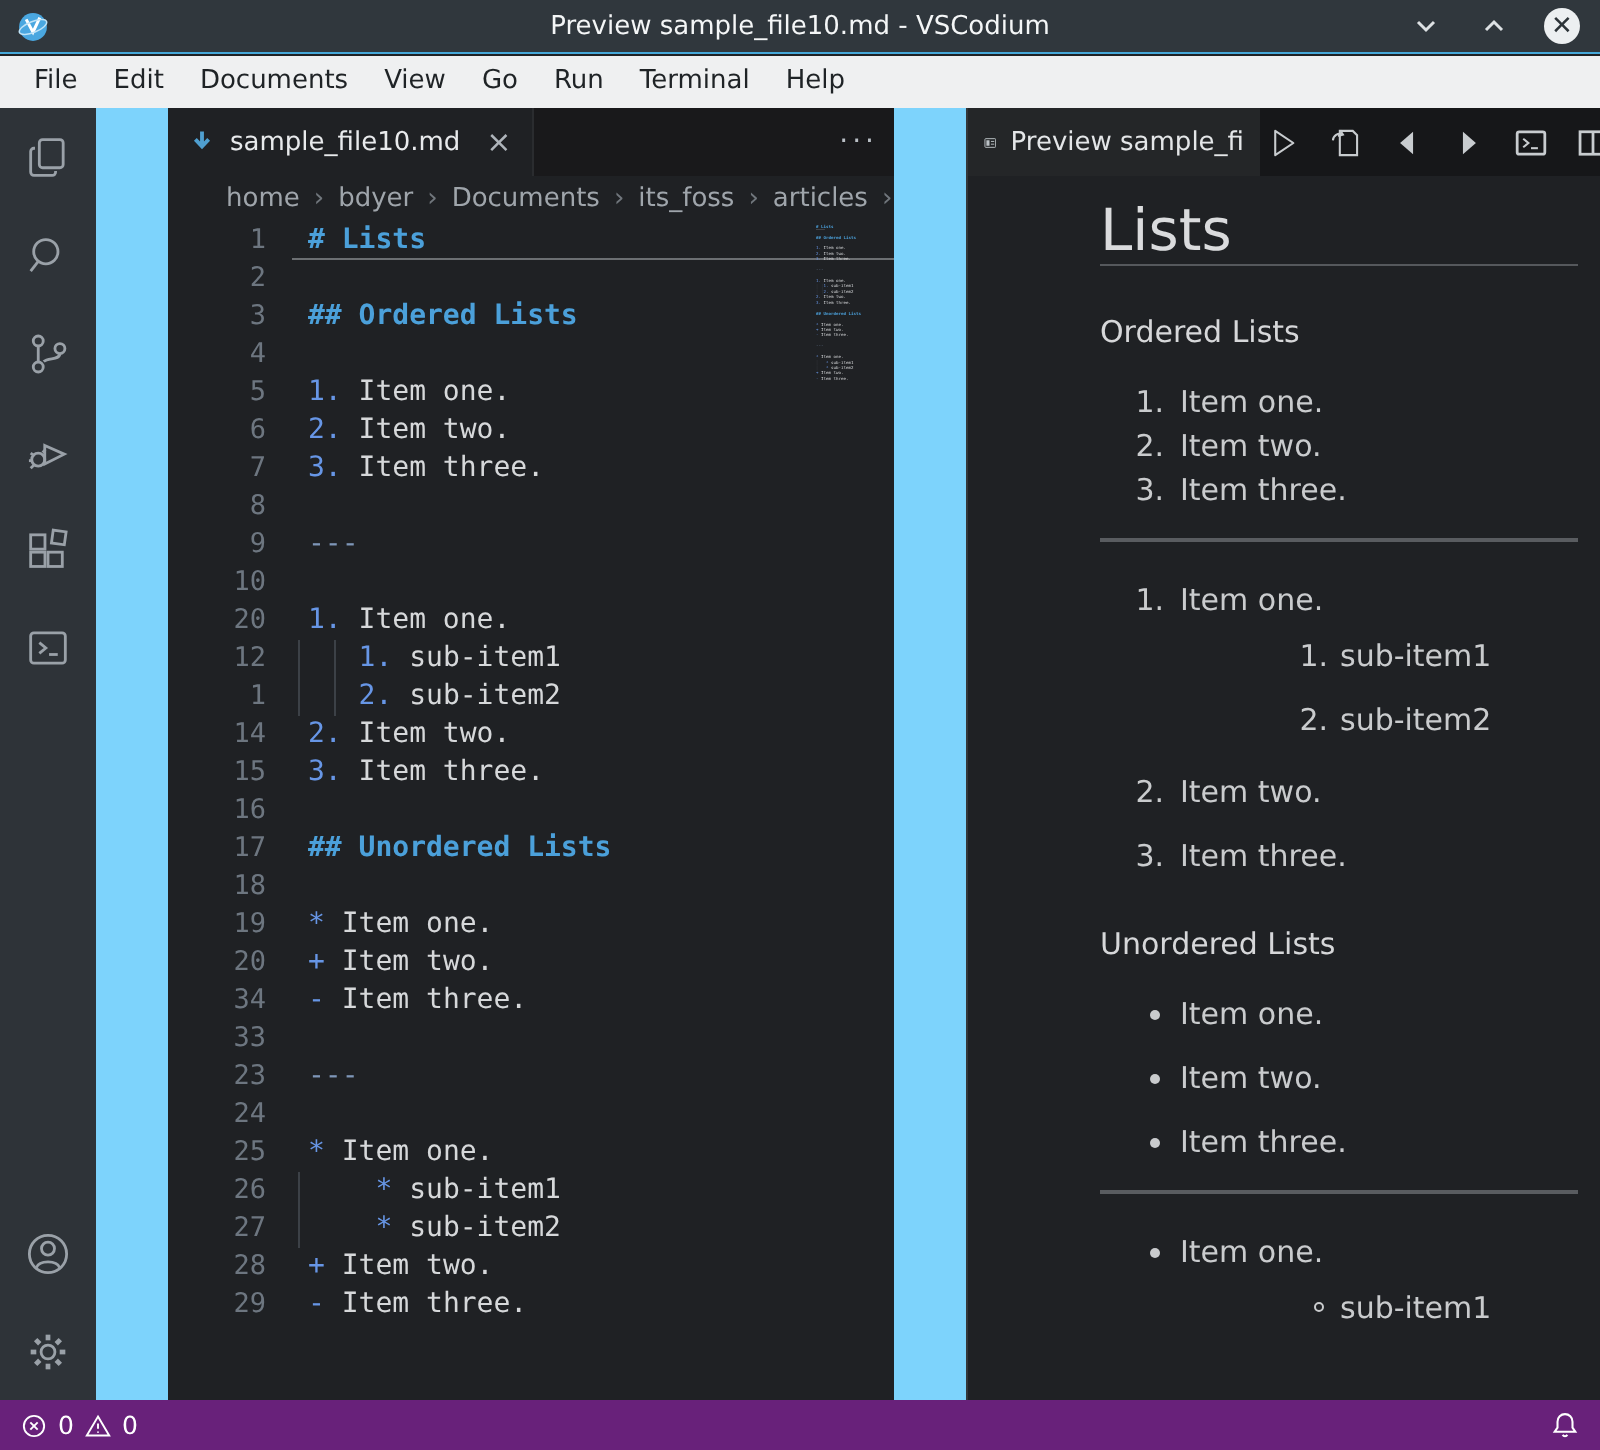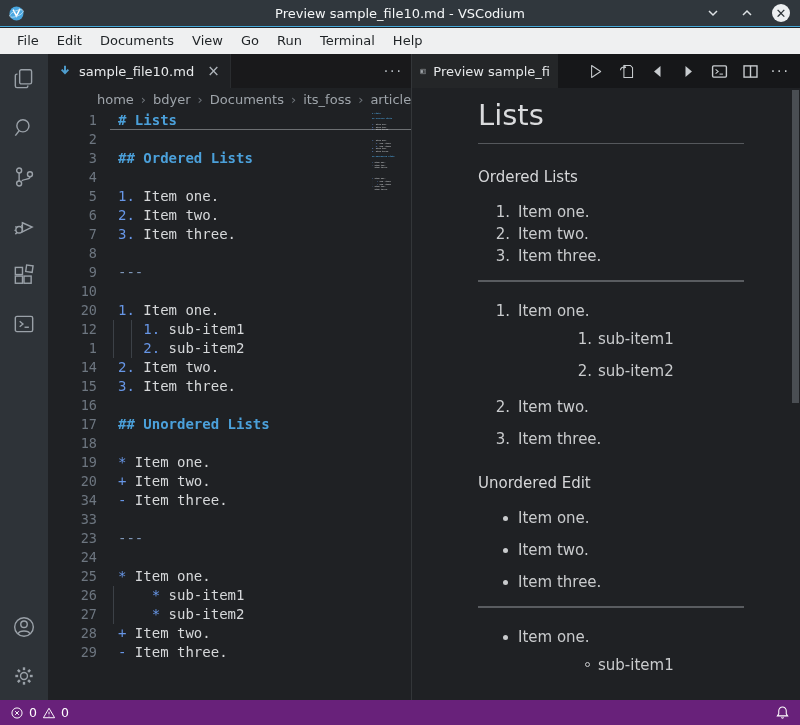--- a/index.html
+++ b/index.html
@@ -15,38 +15,38 @@
   .tb-controls{ margin-left:auto; display:flex; align-items:center; gap:16px; padding-right:10px; }
   .tb-btn{ width:18px; height:18px; display:flex; align-items:center; justify-content:center; }
   .tb-close{ background:#eceff1; border-radius:50%; color:#2c3338; font-size:13px; font-weight:bold; }
 
   
   .menubar{ position:absolute; top:28px; left:0; right:0; height:26px; background:#eff0f1;
             display:flex; align-items:center; padding-left:8px; }
   .menu-item{ font-size:13px; color:#1f2326; padding:0 9px; height:26px; line-height:26px; cursor:default; }
 
   
-  .main{ position:absolute; top:54px; left:0; right:0; bottom:25px; display:flex; background:#7dd3fc; }
+  .main{ position:absolute; top:54px; left:0; right:0; bottom:25px; display:flex; background:#7dd3fc;gap:36px; }
 
   
   .activitybar{ width:48px; background:#2e3338; display:flex; flex-direction:column; align-items:center; }
   .ab-icon{ width:48px; height:49px; display:flex; align-items:center; justify-content:center; }
   .ab-spacer{ flex:1; }
   .ab-icon svg{ stroke:#9aa1a8; fill:none; stroke-width:1.3; }
 
   
   .editor-group{ width:363px; display:flex; flex-direction:column; background:#1f2124; }
   .tabbar{ height:34px; background:#19191b; display:flex; align-items:stretch; position:relative; }
   .tab{ background:#1f2124; display:flex; align-items:center; padding:0 10px 0 10px; min-width:164px;
         border-right:1px solid #2a2c2f; color:#e8eaec; font-size:13px; gap:7px; }
   .tab-close{ color:#aeb4ba; font-size:15px; margin-left:6px; }
   .tab-more{ position:absolute; right:8px; top:0; bottom:0; display:flex; align-items:center;
              color:#b9bfc5; font-size:14px; letter-spacing:2px; }
   .breadcrumb{ height:22px; display:flex; align-items:center; font-size:13px; color:#9fa5ab;
-               padding-left:29px; white-space:nowrap; overflow:hidden; background:#1f2124;margin-left:20px; }
+               padding-left:29px; white-space:nowrap; overflow:hidden; background:#1f2124; }
   .bc-sep{ color:#70767c; margin:0 7px; font-size:13px; }
 
   .editor{ flex:1; position:relative; display:flex; overflow:hidden;
            font-family:"DejaVu Sans Mono", monospace; font-size:14px; }
   .gutter{ width:62px; padding-top:1px; text-align:right; color:#6d7680; font-size:13.5px; flex:none; }
   .gutter .ln{ height:19px; line-height:19px; padding-right:13px; }
   .code{ flex:1; padding-top:1px; position:relative; overflow:hidden; }
   .cl{ height:19px; line-height:19px; white-space:pre; padding-left:8px; position:relative; }
   .cl.cur{ background:linear-gradient(to top, rgba(214,219,223,.42) 0 1px, transparent 1px); }
   .seg-h{ color:#4ba0da; font-weight:bold; }
@@ -65,21 +65,21 @@
   .tabbar2{ height:34px; background:#161719; display:flex; align-items:stretch; }
   .tab2{ background:#242628; display:flex; align-items:center; gap:7px; padding:0 8px; width:146px;
          color:#e4e6e8; font-size:13px; overflow:hidden; white-space:nowrap; flex:none; }
   .pv-toolbar{ flex:1; display:flex; align-items:center; justify-content:flex-end; gap:9px; padding-right:10px; }
   .tool-btn{ width:22px; height:22px; display:flex; align-items:center; justify-content:center; }
   .tool-btn svg{ stroke:#c8cccf; fill:none; stroke-width:1.2; }
   .tool-more{ color:#c8cccf; font-size:14px; letter-spacing:2px; }
 
   .preview-body{ flex:1; position:relative; overflow:hidden; padding:10px 56px 0 66px; font-size:15px;
                  color:#c9cbcd; }
-  .pv-h1{ font-size:29px; color:#dadbdd; padding-bottom:11px; border-bottom:1px solid #55585c; margin-bottom:16px; }
+  .pv-h1{ font-size:29px; color:#dadbdd; padding-bottom:0; border-bottom:1px solid #55585c; margin-bottom:16px; }
   .pv-h2{ font-size:15px; color:#d6d7d9; margin:24px 0 15px 0; }
   .pv-hr{ height:2px; background:#595c60; margin:13px 0 18px 0; }
   .pv-list{ margin-bottom:4px; }
   .pv-li{ position:relative; padding-left:40px; line-height:22px; }
   .pv-list.loose .pv-li{ margin-bottom:10px; }
   .mk{ position:absolute; left:0; width:32px; text-align:right; }
   .dot{ position:absolute; left:25px; top:9px; width:5px; height:5px; border-radius:50%; background:#c9cbcd; }
   .pv-sub{ margin:6px 0 14px 0; }
   .pv-sub .pv-li{ padding-left:80px; margin-bottom:0; }
   .mk2{ position:absolute; left:40px; width:34px; text-align:right; }
@@ -361,21 +361,21 @@
             </div>
             <div class="pv-hr"></div>
             <div class="pv-list loose">
               <div class="pv-li"><span class="mk">1.</span><span>Item one.</span><div class="pv-sub">
                   <div class="pv-li"><span class="mk2">1.</span><span>sub-item1</span></div>
                   <div class="pv-li"><span class="mk2">2.</span><span>sub-item2</span></div>
                 </div></div>
               <div class="pv-li"><span class="mk">2.</span><span>Item two.</span></div>
               <div class="pv-li"><span class="mk">3.</span><span>Item three.</span></div>
             </div>
-            <div class="pv-h2">Unordered Edit</div>
+            <div class="pv-h2">Unordered Lists</div>
             <div class="pv-list loose">
               <div class="pv-li"><span class="dot"></span><span>Item one.</span></div>
               <div class="pv-li"><span class="dot"></span><span>Item two.</span></div>
               <div class="pv-li"><span class="dot"></span><span>Item three.</span></div>
             </div>
             <div class="pv-hr"></div>
             <div class="pv-list loose">
               <div class="pv-li"><span class="dot"></span><span>Item one.</span><div class="pv-sub">
                   <div class="pv-li"><span class="ring"></span><span>sub-item1</span></div>
                   <div class="pv-li"></div>

